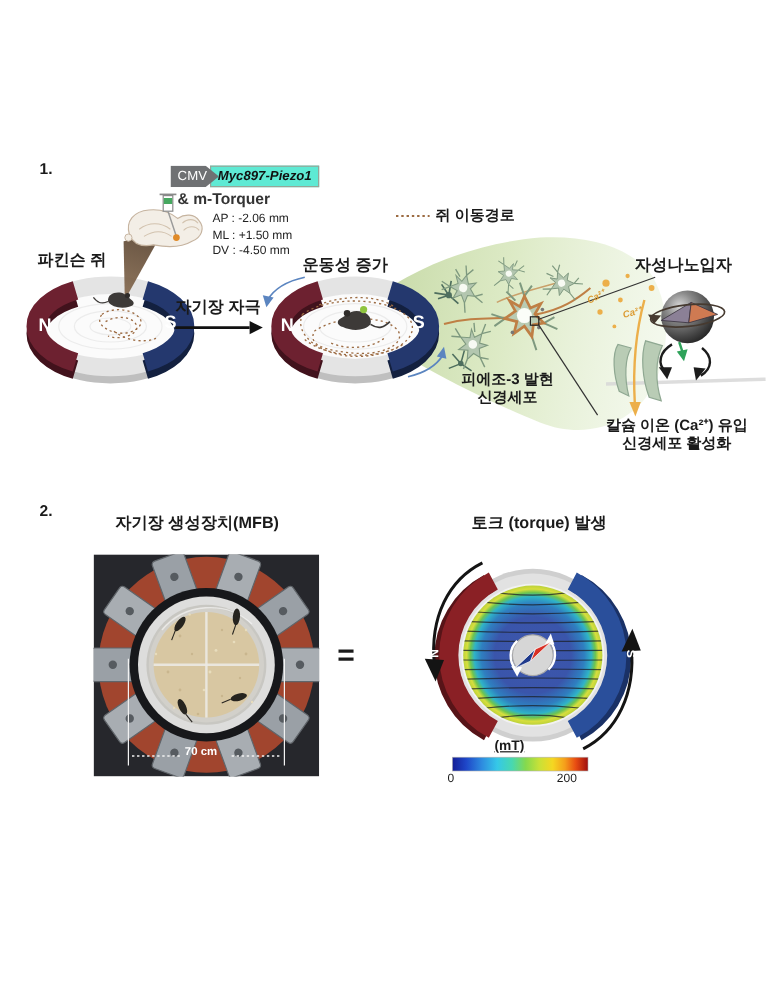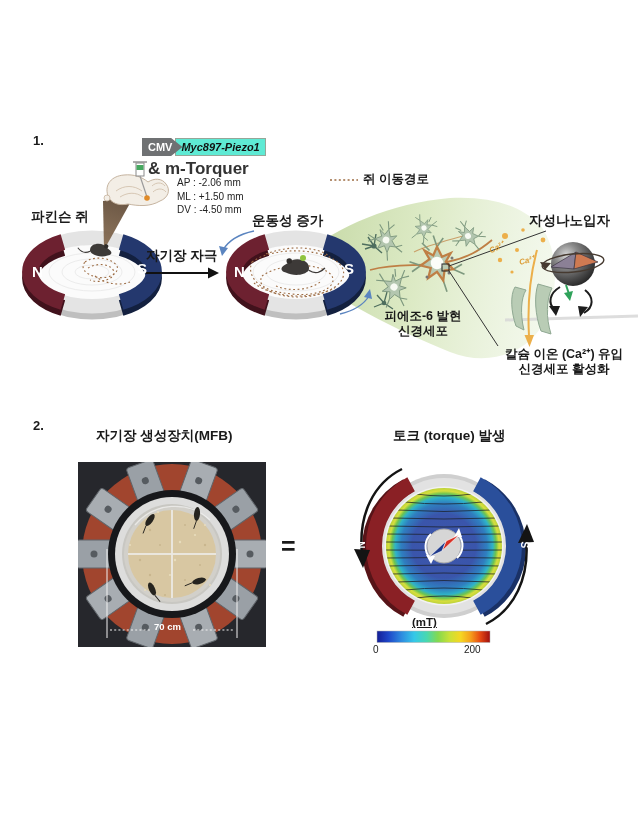--- a/index.html
+++ b/index.html
@@ -5,23 +5,23 @@
   html,body{margin:0;padding:0;background:#fff;}
   #stage{position:relative;width:640px;height:840px;background:#ffffff;overflow:hidden;
          font-family:"Liberation Sans",sans-serif;}
   #art{position:absolute;left:0;top:0;}
   .lbl{position:absolute;font-family:"Liberation Sans",sans-serif;font-weight:bold;
        color:#1a1a1a;white-space:nowrap;line-height:1.15;}
   .sz13{font-size:13.5px;}
   .sz12{font-size:12.5px;}
   .num{font-size:13px;}
   .coords{font-weight:normal;font-size:10px;color:#222;line-height:13.5px;}
-  .mt{font-size:17px;color:#333;}
+  .mt{font-size:13px;color:#333;}
   .cmv-row{position:absolute;left:142px;top:138px;display:flex;align-items:stretch;height:18px;}
-  .cmv-arrow{background:#6f7173;color:#fff;font-size:11px;font-weight:bold;
+  .cmv-arrow{background:#6f7173;color:#fff;font-size:11px;font-weight:normal;
              padding:2px 10px 2px 6px;clip-path:polygon(0 0,72% 0,100% 50%,72% 100%,0 100%);
              display:flex;align-items:center;}
   .gene-box{background:#5eead4;border:1px solid #96a698;font-style:italic;font-size:11px;
             font-weight:bold;color:#111;padding:1px 5px;margin-left:-7px;display:flex;align-items:center;}
   .magletter{color:#fff;font-weight:bold;}
   .caion{color:#dc9c34;font-size:8px;font-style:italic;font-weight:bold;}
   .ctr{text-align:center;}
   .white{color:#fff;}
 </style>
 </head>
@@ -382,21 +382,21 @@
   <div class="lbl coords" style="left:177px;top:176px;">AP : -2.06 mm</div>
   <div class="lbl coords" style="left:177px;top:189.5px;">ML : +1.50 mm</div>
   <div class="lbl coords" style="left:177px;top:203px;">DV : -4.50 mm</div>
 
   <div class="lbl sz13" style="left:31px;top:209px;">파킨슨 쥐</div>
   <div class="lbl sz13" style="left:146px;top:248px;">자기장 자극</div>
   <div class="lbl sz13" style="left:252px;top:213px;">운동성 증가</div>
   <div class="lbl sz12" style="left:363px;top:172px;">쥐 이동경로</div>
   <div class="lbl sz13" style="left:529px;top:213px;">자성나노입자</div>
 
-  <div class="lbl sz12 ctr" style="left:375px;top:309px;width:96px;">피에조-6 발현</div>
+  <div class="lbl sz12 ctr" style="left:375px;top:309px;width:96px;">피에조-3 발현</div>
   <div class="lbl sz12 ctr" style="left:375px;top:324px;width:96px;">신경세포</div>
   <div class="lbl sz12 ctr" style="left:487px;top:347px;width:154px;">칼슘 이온 (Ca²⁺) 유입</div>
   <div class="lbl sz12 ctr" style="left:487px;top:362px;width:154px;">신경세포 활성화</div>
 
   <div class="lbl caion" style="left:489px;top:243px;transform:rotate(-28deg);">Ca²⁺</div>
   <div class="lbl caion" style="left:519px;top:256px;transform:rotate(-15deg);">Ca²⁺</div>
 
   <div class="lbl magletter" style="left:32px;top:263px;font-size:15px;">N</div>
   <div class="lbl magletter" style="left:137px;top:260px;font-size:15px;">S</div>
   <div class="lbl magletter" style="left:234px;top:263px;font-size:15px;">N</div>

